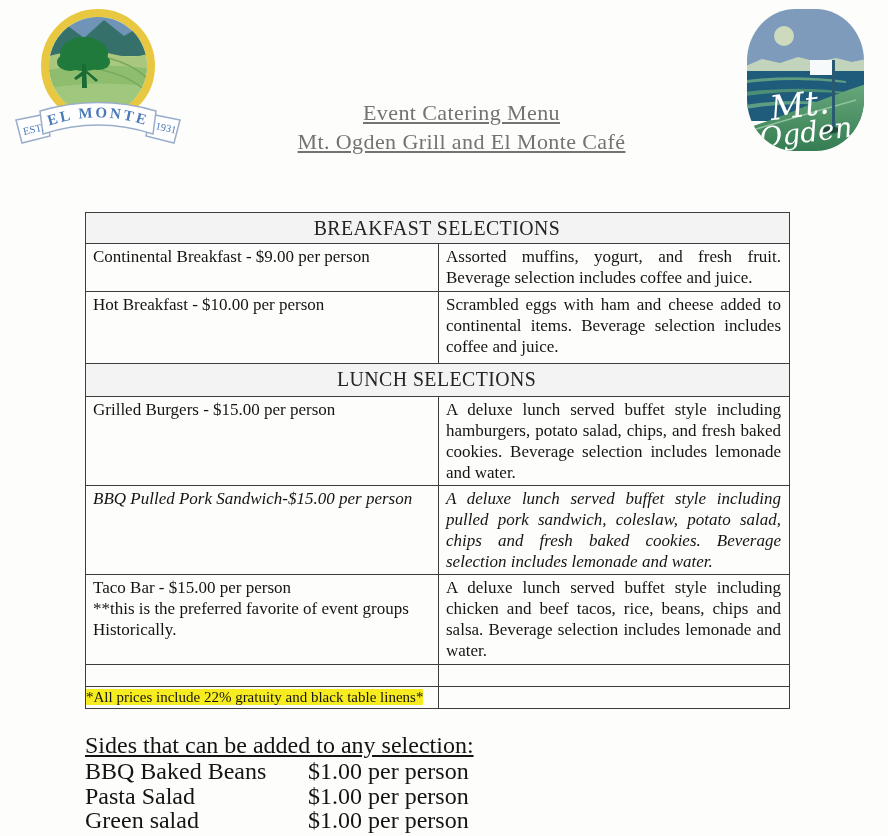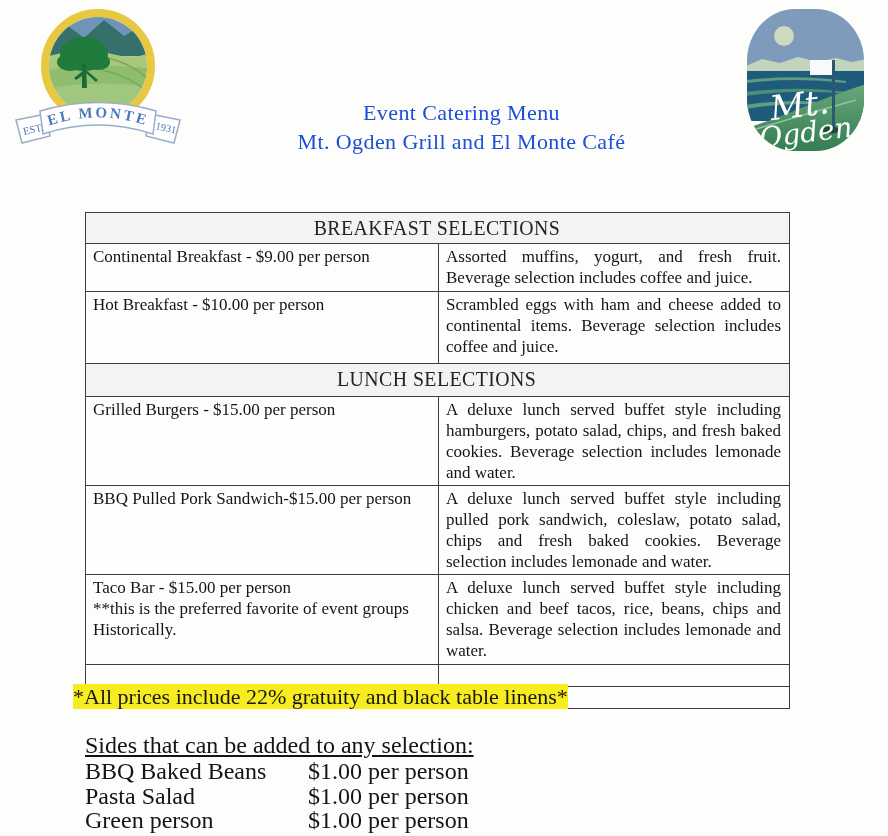--- a/index.html
+++ b/index.html
@@ -15,21 +15,21 @@
   
   .logo-left{position:absolute;left:12px;top:4px;width:172px;height:150px;}
   .logo-right{position:absolute;left:746px;top:8px;width:120px;height:144px;}
 
   
   .title-block{
     position:absolute;left:34px;top:98px;width:855px;
     text-align:center;
   }
   .title-line{
-    font-size:22px;line-height:29px;letter-spacing:.4px;color:#1d4ed8;
+    font-size:22px;line-height:29px;letter-spacing:.4px;color:#737373;text-decoration:underline;
   }
 
   
   .menu-table-wrap{position:absolute;left:85px;top:212px;}
   table.menu{
     border-collapse:collapse;table-layout:fixed;width:704px;
   }
   table.menu td{
     border:1.5px solid #3d3d3d;
     vertical-align:top;
@@ -46,28 +46,28 @@
     font-size:22px;line-height:26px;color:#232323;
     transform:scaleX(.9);transform-origin:center;
     letter-spacing:.5px;
   }
   td.desc{text-align:justify;}
   tr.h-hdr1 td{height:24px;}
   tr.h-r1 td{height:43px;}
   tr.h-r2 td{height:67px;}
   tr.h-hdr2 td{height:28px;font-family:Liberation Serif, serif;}
   tr.h-r3 td{height:80px;}
-  tr.h-r4 td{height:80px;}
+  tr.h-r4 td{height:80px;font-style:italic;}
   tr.h-r5 td{height:85px;}
   tr.h-empty td{height:17px;}
 
   
   .gratuity{
-    position:absolute;left:72px;top:686px;
-    font-size:22px;line-height:22px;color:#161616;
+    position:absolute;left:85px;top:686px;
+    font-size:15px;line-height:22px;color:#161616;
     padding:0 3px 1px 1px;
   }
 
   
   .sides{position:absolute;left:85px;top:733px;font-size:24px;color:#141414;}
   .sides-heading{
     text-decoration:underline;
     line-height:24px;margin-bottom:2px;
   }
   .side-row{line-height:24.5px;}
@@ -217,18 +217,18 @@
     <div class="sides-heading">Sides that can be added to any selection:</div>
     <div class="side-row">
       <span class="side-name">BBQ Baked Beans</span>
       <span class="side-price">$1.00 per person</span>
     </div>
     <div class="side-row">
       <span class="side-name">Pasta Salad</span>
       <span class="side-price">$1.00 per person</span>
     </div>
     <div class="side-row">
-      <span class="side-name">Green person</span>
+      <span class="side-name">Green salad</span>
       <span class="side-price">$1.00 per person</span>
     </div>
   </div>
 
 </div>
 
 </body></html>

